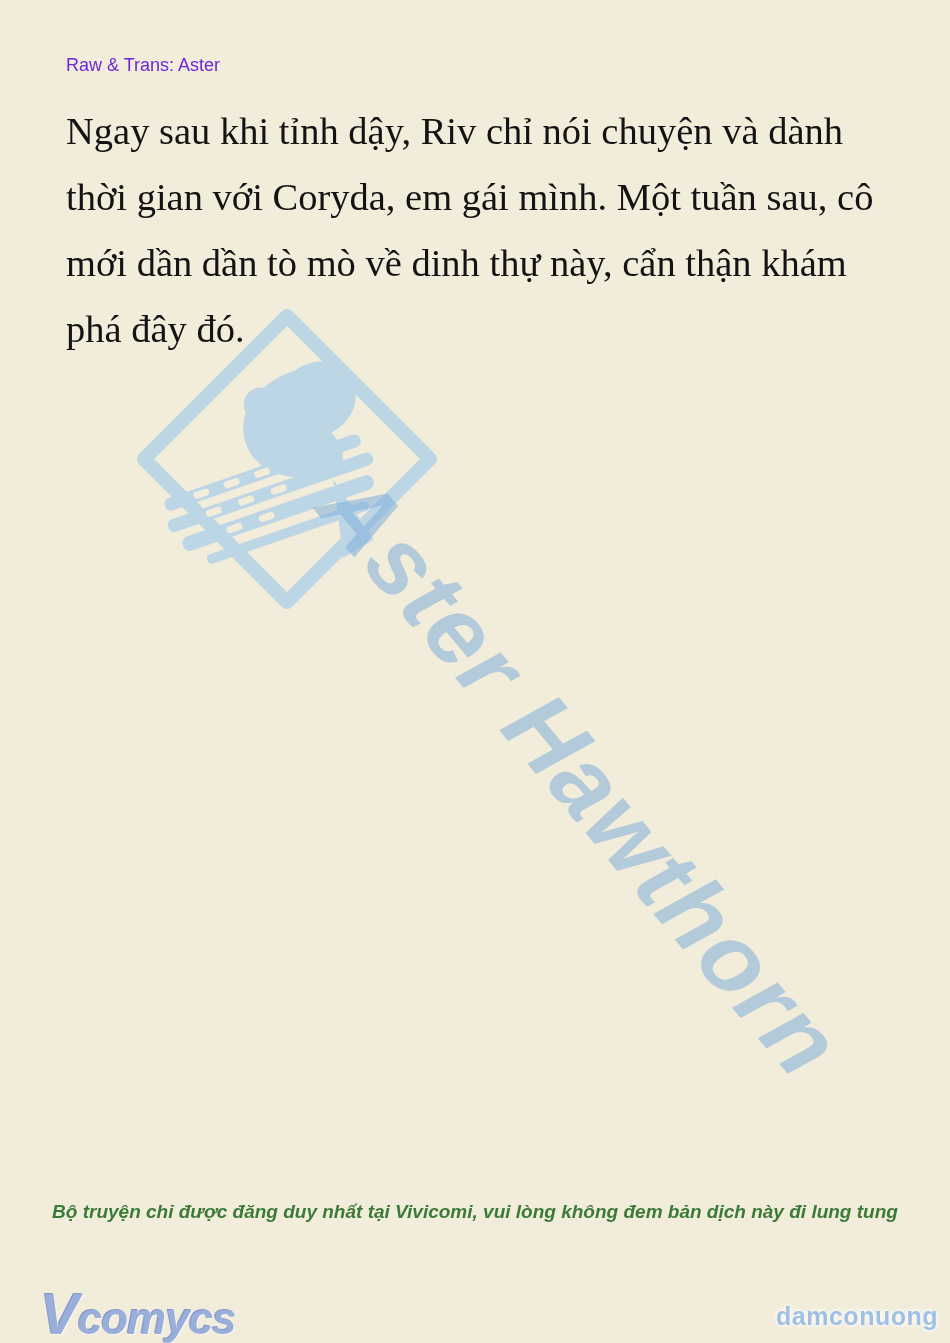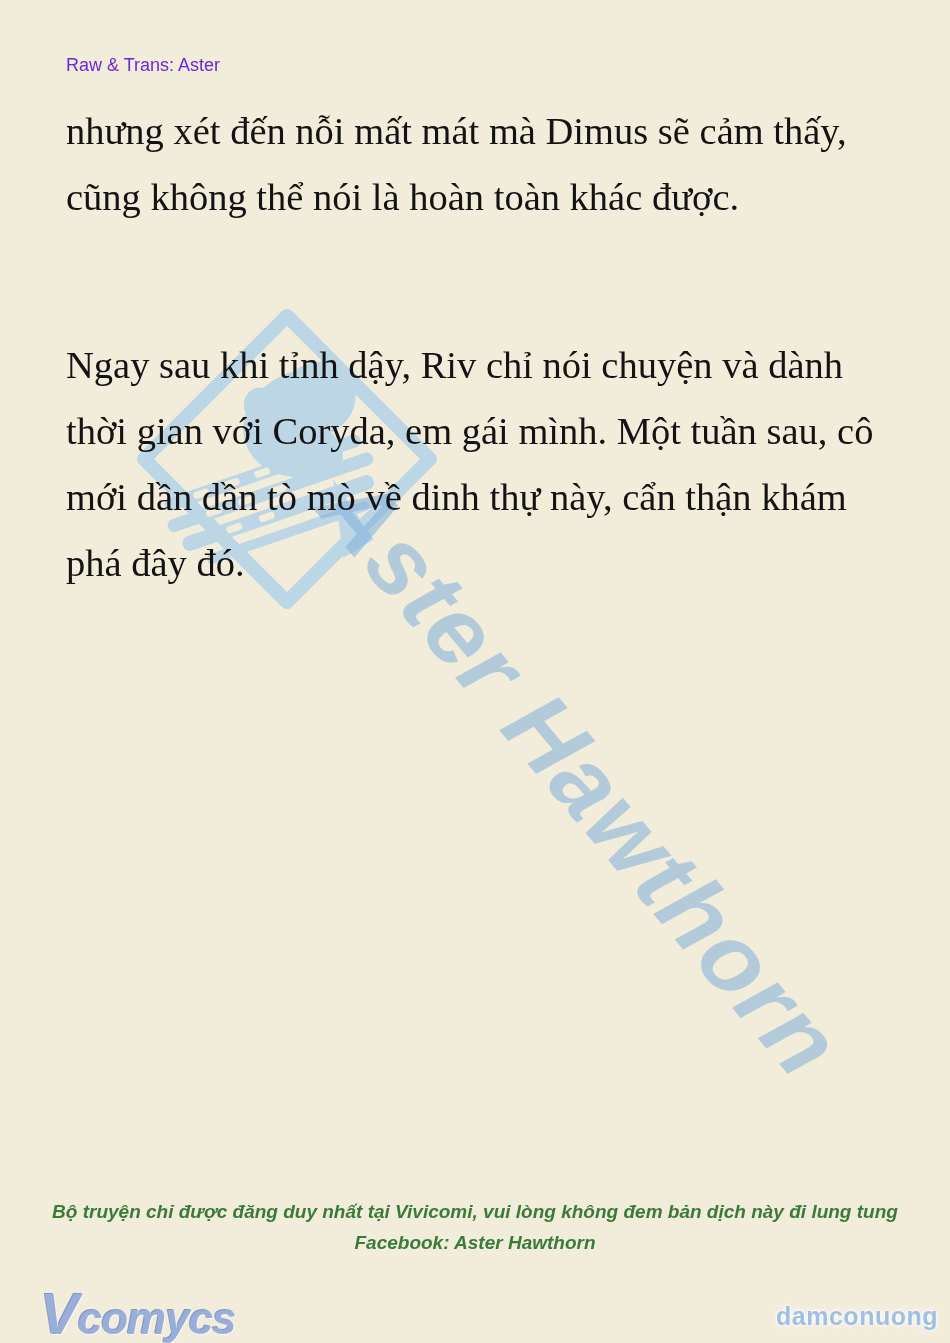--- a/index.html
+++ b/index.html
@@ -107,26 +107,24 @@
       </g>
     </svg>
     <div class="wm-text">Aster Hawthorn</div>
   </div>
 
   <div class="content-layer">
 
     <div class="header-credit">Raw &amp; Trans: Aster</div>
 
     <div class="body-text">
-      <p>nhưng xét đến nỗi mất mát mà Dimus sẽ cảm thấy, cũng không thể nói là hoàn toàn khác được.</p>
       <p>Ngay sau khi tỉnh dậy, Riv chỉ nói chuyện và dành thời gian với Coryda, em gái mình. Một tuần sau, cô mới dần dần tò mò về dinh thự này, cẩn thận khám phá đây đó.</p>
     </div>
 
     <div class="footer-note">
       <div>Bộ truyện chỉ được đăng duy nhất tại Vivicomi, vui lòng không đem bản dịch này đi lung tung</div>
-      <div>Facebook: Aster Hawthorn</div>
     </div>
 
     <div class="logo-left">Vcomycs</div>
     <div class="logo-right">damconuong</div>
 
   </div>
 </div>
 
 </body></html>

